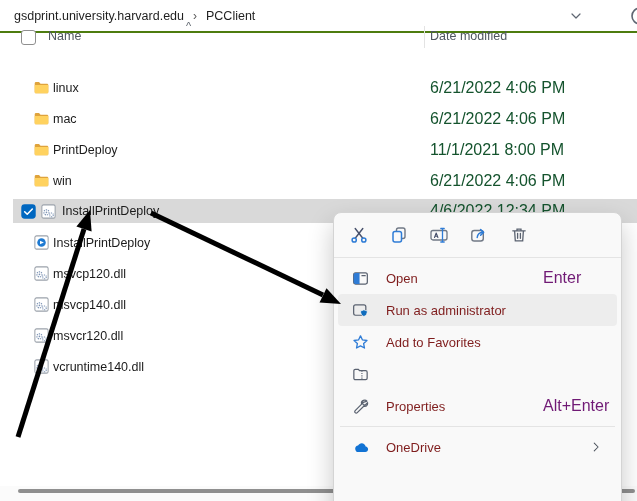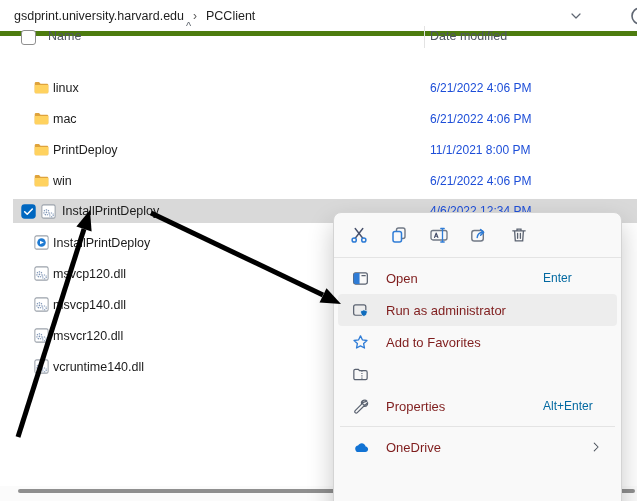--- a/index.html
+++ b/index.html
@@ -1,20 +1,20 @@
 <!DOCTYPE html>
 <html><head>
 <meta charset="utf-8">
 <style>
   html,body{margin:0;padding:0;background:#fff;}
   .screen{position:relative;width:637px;height:501px;background:#fff;overflow:hidden;
           font-family:"Liberation Sans",sans-serif;color:#1b1b1b;}
 
   
-  .topbar{position:absolute;top:0;left:0;right:0;height:31px;border-bottom:5px solid #4d7c0f;
+  .topbar{position:absolute;top:0;left:0;right:0;height:31px;border-bottom:2px solid #4d7c0f;
           display:flex;align-items:center;padding-left:14px;font-size:12.5px;color:#1f1f1f;}
   .crumb{cursor:default;}
   .crumb-sep{margin:0 9px;color:#5a5a5a;font-size:12px;}
   .addr-chevron{position:absolute;left:568px;top:8px;width:16px;height:16px;}
   .addr-refresh{position:absolute;left:619px;top:4px;width:30px;height:24px;}
 
   
   .listhead{position:absolute;top:24px;left:0;right:0;height:26px;font-size:12.5px;color:#4f5660;}
   .head-check{position:absolute;left:21px;top:6px;width:13px;height:13px;border:1px solid #8f8f8f;
               border-radius:3px;background:#fff;}
@@ -27,21 +27,21 @@
   .file-list{position:absolute;top:72px;left:13px;right:0;}
   .row{position:relative;height:31px;font-size:12.5px;box-sizing:border-box;}
   .row.selected{background:#d9d9d9;border-top:3px solid #fff;border-bottom:4px solid #fff;}
   .row .check{display:none;position:absolute;left:7px;top:50%;width:17px;height:17px;margin-top:-8.5px;}
   .row.selected .check{display:block;}
   .row .ficon{position:absolute;left:20px;top:50%;width:17px;height:17px;margin-top:-8.5px;}
   .row.selected .ficon{left:27px;}
   .row .fname{position:absolute;left:40px;top:50%;transform:translateY(-50%);white-space:nowrap;}
   .row.selected .fname{left:49px;}
   .row .fdate{position:absolute;left:417px;top:50%;transform:translateY(-50%);
-              font-size:12px;color:#1d4ed8;white-space:nowrap;}
+              font-size:16px;color:#14532d;white-space:nowrap;}
   .ficon svg,.check svg{width:100%;height:100%;display:block;}
 
   
   .hscroll{position:absolute;left:0;right:0;top:486px;height:15px;background:#fbfbfb;}
   .hthumb{position:absolute;left:18px;right:2px;top:3px;height:4px;background:#8f8f8f;border-radius:2px;}
 
   
   .menu{position:absolute;left:333px;top:212px;width:289px;height:332px;background:#f9f9f9;
         border:1px solid #d4d4d4;border-radius:8px;box-sizing:border-box;
         box-shadow:0 12px 26px rgba(0,0,0,.22);z-index:5;}
@@ -51,21 +51,21 @@
           display:flex;align-items:center;justify-content:center;padding:0;cursor:default;}
   .qa-btn span{width:20px;height:20px;display:block;}
   .qa-btn svg{width:100%;height:100%;display:block;}
   .mi-list{padding:4px;}
   .mi{position:relative;height:32px;display:flex;align-items:center;padding-left:13px;
       border-radius:4px;}
   .mi.hl{background:#ededed;}
   .mic{width:19px;height:19px;margin-right:16px;flex:none;}
   .mic svg{width:100%;height:100%;display:block;}
   .mi .lbl{font-size:13px;color:#7f1d1d;white-space:nowrap;}
-  .mi .sc{position:absolute;left:205px;font-size:12px;color:#0369a1;white-space:nowrap;}
+  .mi .sc{position:absolute;left:205px;font-size:16px;color:#701a75;white-space:nowrap;}
   .mi .chev{position:absolute;right:14px;width:14px;height:14px;}
   .mi .chev svg{width:100%;height:100%;display:block;}
   .mi-sep{height:1px;background:#e4e4e4;margin:4px 2px;}
 
   
   .arrows{position:absolute;left:0;top:0;z-index:9;pointer-events:none;}
 </style>
 </head>
 <body>
 

